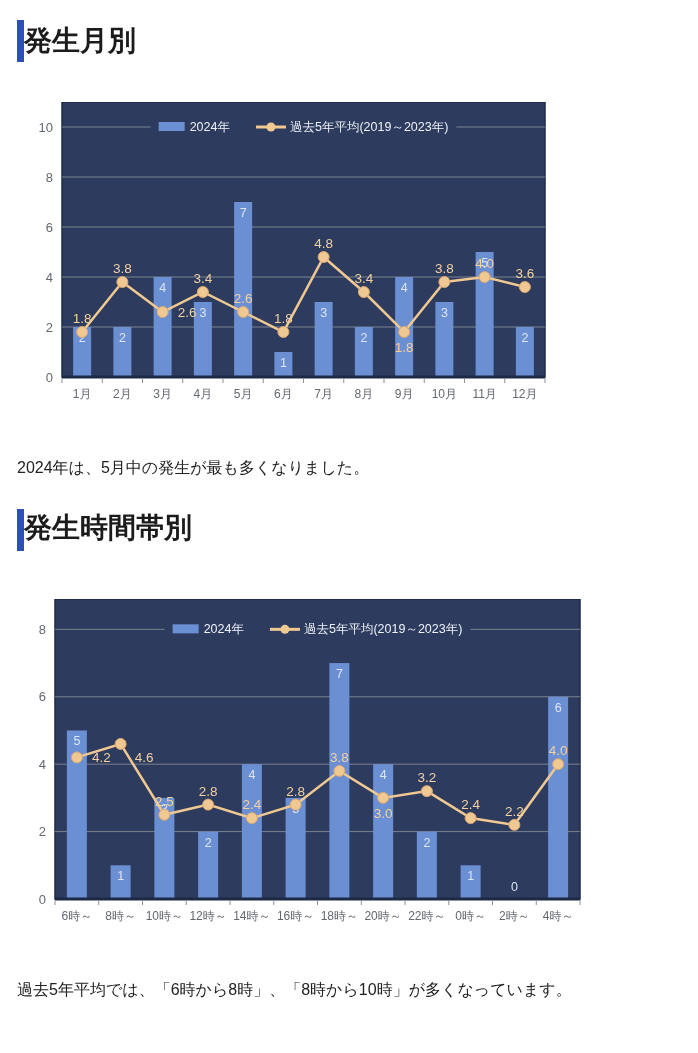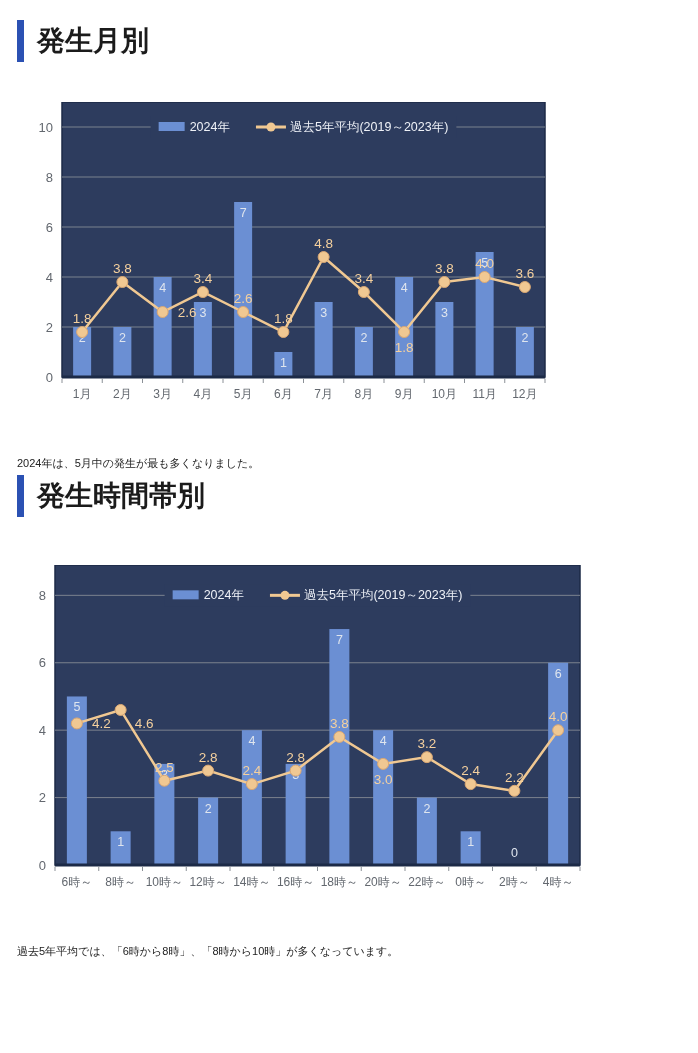--- a/index.html
+++ b/index.html
@@ -9,26 +9,25 @@
     color:#222;
   }
   .content{padding:20px 16px 10px 17px;}
   h2.sec-title{
     margin:0;
     font-size:28px;
     font-weight:bold;
     color:#1b1b1b;
     line-height:1.5;
     border-left:7px solid #2b51b3;
-    padding-left:13px;
   }
-  .sec-title.second{}
+  .sec-title.second{margin-top:24px;font-family:Liberation Mono, monospace;}
   .chart-wrap{margin-top:40px;margin-left:3px;}
   .chart-wrap.second{margin-top:48px;margin-left:-4px;}
-  .note{margin-top:40px;font-size:11px;line-height:2.05;color:#222;}
+  .note{margin-top:40px;font-size:16px;line-height:2.05;color:#222;}
   .note.bottom{margin-top:38px;}
   .note div{white-space:nowrap;}
   svg text{font-family:"Liberation Sans","DejaVu Sans",sans-serif;}
   .ylab,.xlab{fill:#63686f;font-size:13px;}
   .xlab{font-size:12px;}
   .barlab{fill:#dfe5ee;font-size:12.5px;}
   .linelab{fill:#f4d09e;font-size:13.5px;}
   .legtxt{fill:#eef1f7;font-size:12.5px;}
 </style>
 </head>

